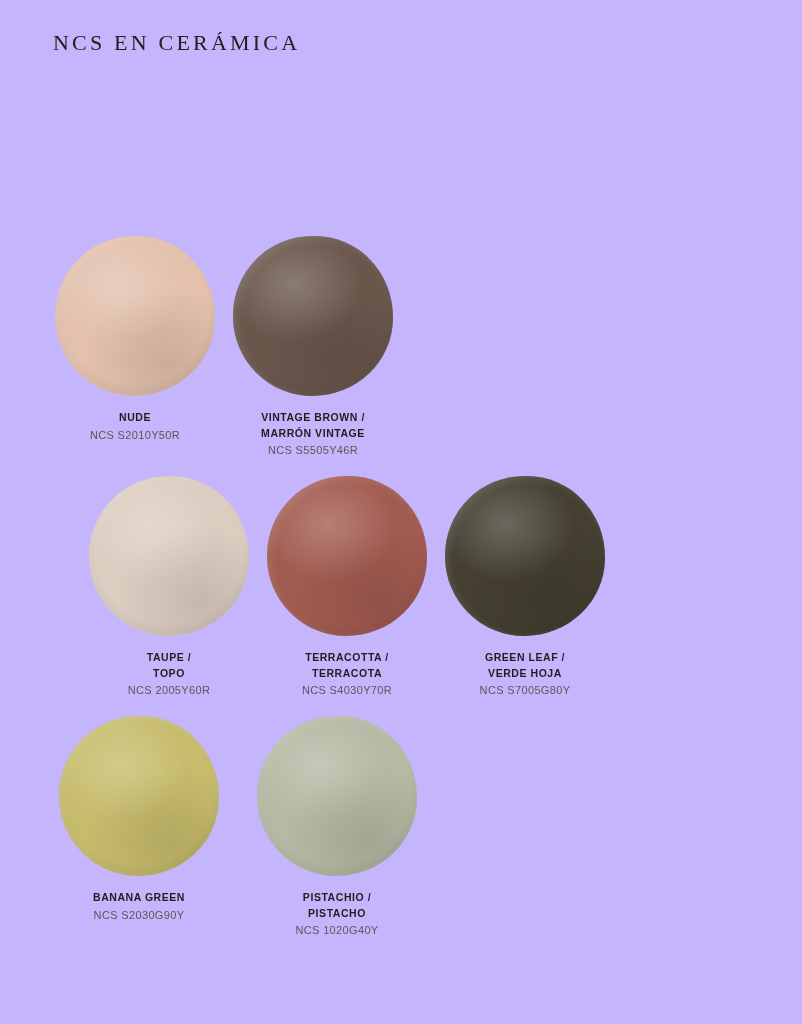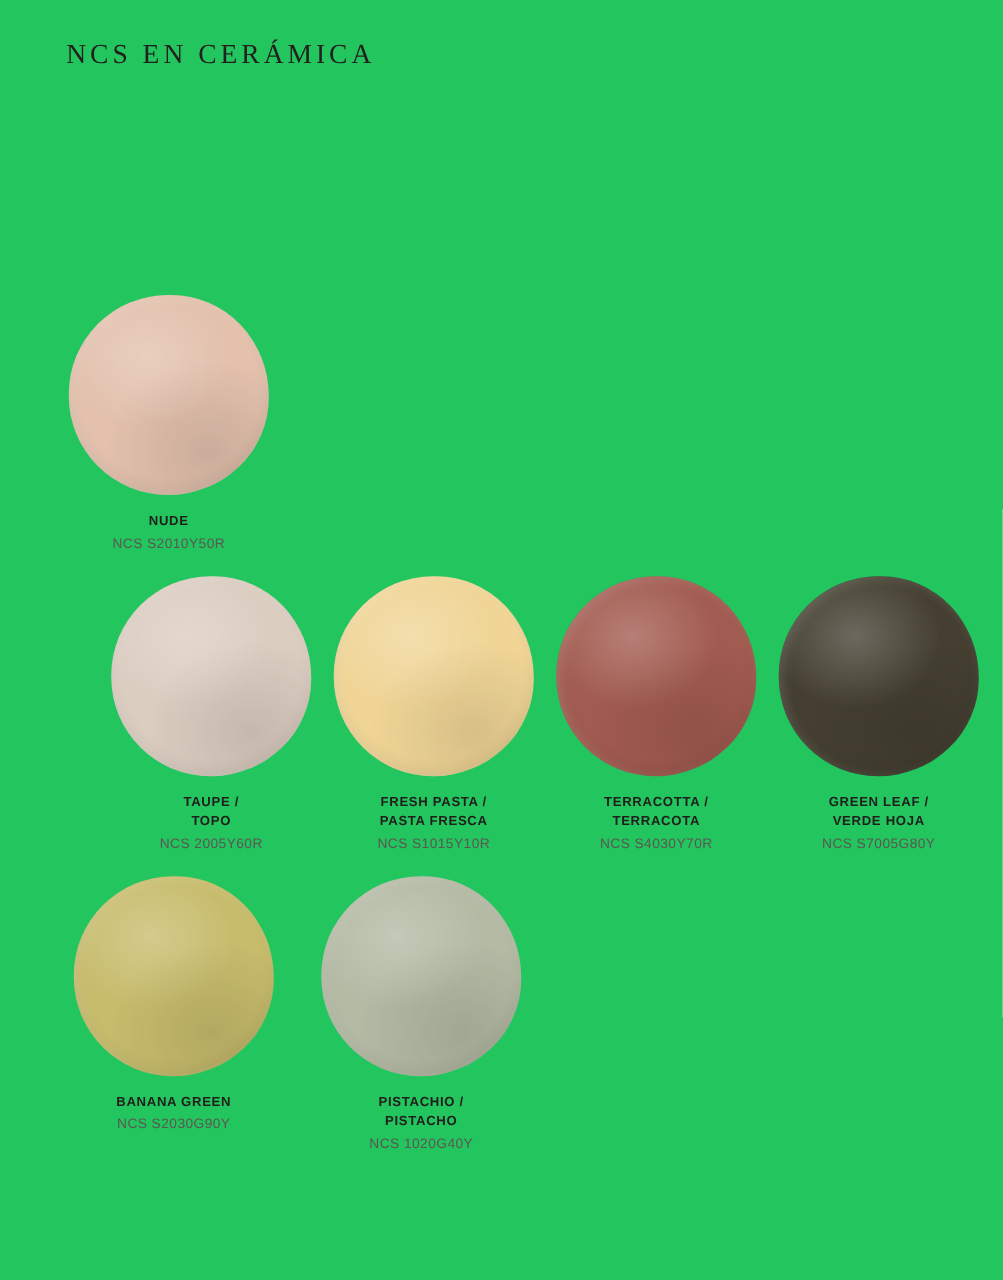--- a/index.html
+++ b/index.html
@@ -14,21 +14,21 @@
     background: #f6efe9;
     font-family: "Liberation Sans", sans-serif;
     position: relative;
     overflow: hidden;
   }
 
   .page {
     width: 802px;
     height: 1024px;
     position: relative;
-    background: #22c55e;
+    background: #c4b5fd;
   }
 
   
   .header {
     position: absolute;
     left: 53px;
     top: 28px;
   }
 
   .title-line {
@@ -148,45 +148,45 @@
       <div class="cell">
         <div class="swatch-wrap">
           <div class="swatch" style="background: rgb(227, 193, 173);"></div>
         </div>
         <div class="labels">
           <div class="sw-name">NUDE</div>
 
           <div class="sw-code">NCS S2010Y50R</div>
         </div>
       </div>
+      <div class="cell">
+        <div class="swatch-wrap">
+          <div class="swatch" style="background: rgb(106, 87, 76);"></div>
+        </div>
+        <div class="labels">
+          <div class="sw-name">VINTAGE BROWN /</div>
+          <div class="sw-name">MARRÓN VINTAGE</div>
+          <div class="sw-code">NCS S5505Y46R</div>
+        </div>
+      </div>
     </div>
 
     <div class="row row-2">
       <div class="cell">
         <div class="swatch-wrap">
           <div class="swatch" style="background: rgb(220, 205, 193);"></div>
         </div>
         <div class="labels">
           <div class="sw-name">TAUPE /</div>
           <div class="sw-name">TOPO</div>
           <div class="sw-code">NCS 2005Y60R</div>
         </div>
       </div>
       <div class="cell">
         <div class="swatch-wrap">
-          <div class="swatch" style="background: rgb(240, 213, 150);"></div>
-        </div>
-        <div class="labels">
-          <div class="sw-name">FRESH PASTA /</div>
-          <div class="sw-name">PASTA FRESCA</div>
-          <div class="sw-code">NCS S1015Y10R</div>
-        </div>
-      </div>
-      <div class="cell">
-        <div class="swatch-wrap">
           <div class="swatch" style="background: rgb(162, 91, 80);"></div>
         </div>
         <div class="labels">
           <div class="sw-name">TERRACOTTA /</div>
           <div class="sw-name">TERRACOTA</div>
           <div class="sw-code">NCS S4030Y70R</div>
         </div>
       </div>
       <div class="cell">
         <div class="swatch-wrap">

